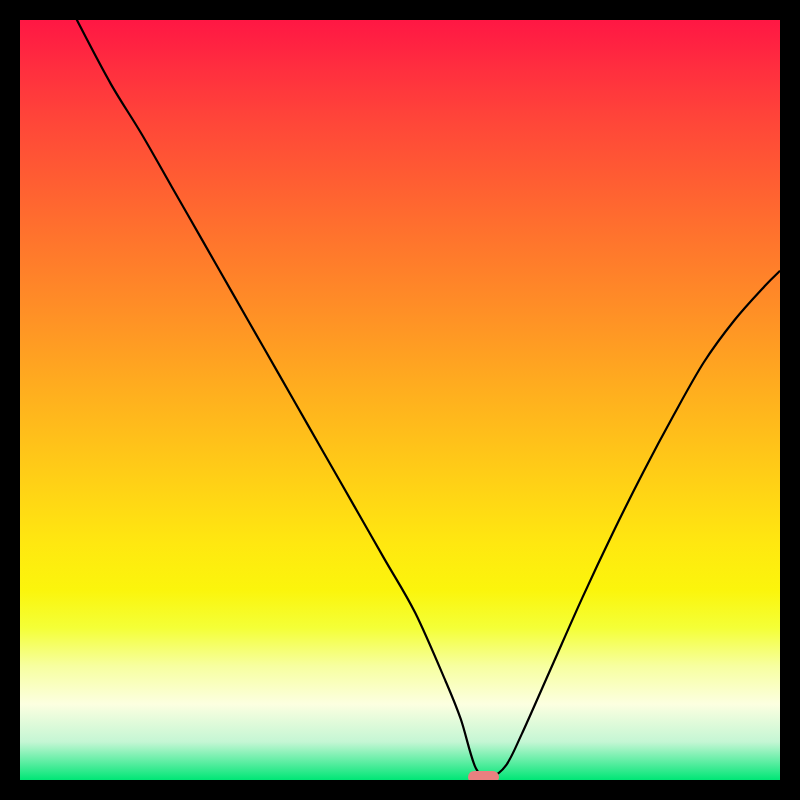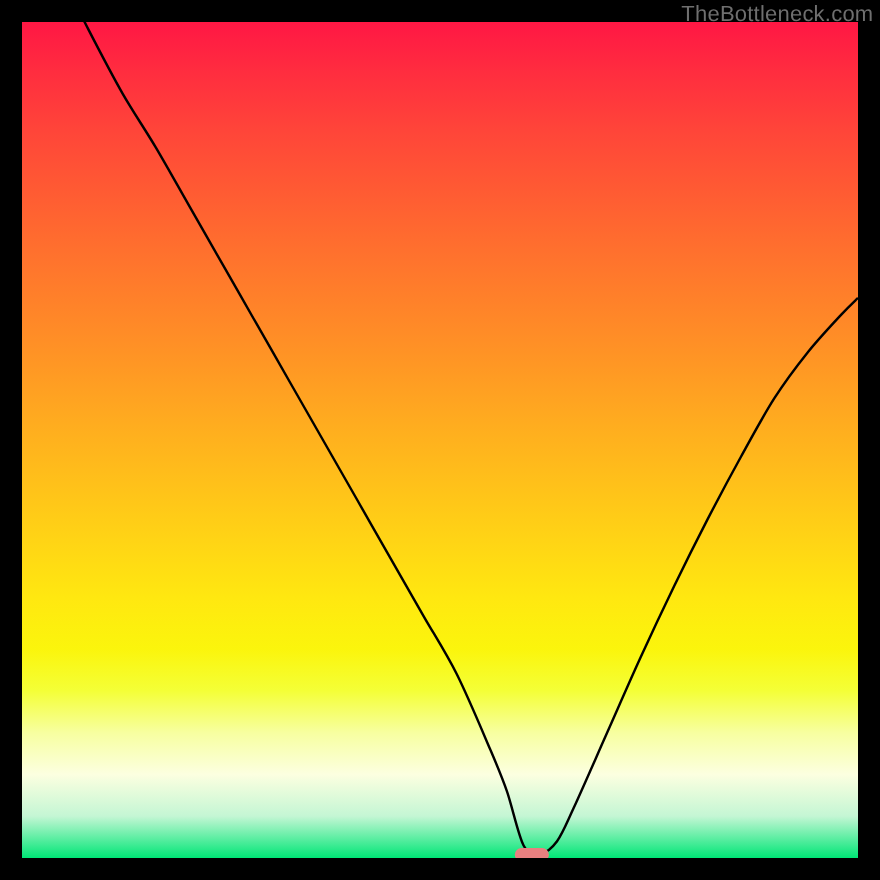--- a/index.html
+++ b/index.html
@@ -74,21 +74,20 @@
     position: absolute;
     height: 12px;
     border-radius: 6px;
     background: #e98080;
   }
 </style>
 </head>
 <body>
 <div class="frame">
 
-  <div class="watermark">TheBottleneck.com</div>
 
   <div class="plot-area">
     <div class="gradient-bg"></div>
 
     <svg class="curve-svg" viewBox="0 0 760 760" preserveAspectRatio="none">
       <path id="curve-path" d="M 0.00 -114.00 C 4.86 -104.27, 20.67 -72.66, 30.40 -53.20 C 40.13 -33.74, 51.07 -11.25, 60.80 7.60 C 70.53 26.45, 81.47 47.58, 91.20 64.60 C 100.93 81.62, 111.87 97.58, 121.60 114.00 C 131.33 130.42, 142.27 150.18, 152.00 167.20 C 161.73 184.22, 172.67 203.38, 182.40 220.40 C 192.13 237.42, 203.07 256.58, 212.80 273.60 C 222.53 290.62, 233.47 309.78, 243.20 326.80 C 252.93 343.82, 263.87 362.98, 273.60 380.00 C 283.33 397.02, 294.27 416.18, 304.00 433.20 C 313.73 450.22, 324.67 469.38, 334.40 486.40 C 344.13 503.42, 355.07 522.58, 364.80 539.60 C 374.53 556.62, 385.47 573.34, 395.20 592.80 C 404.93 612.26, 418.30 644.18, 425.60 661.20 C 432.90 678.22, 435.94 685.22, 440.80 699.20 C 445.66 713.18, 451.14 739.48, 456.00 748.60 C 460.86 757.72, 466.34 756.81, 471.20 756.20 C 476.06 755.59, 481.54 751.49, 486.40 744.80 C 491.26 738.11, 494.30 730.21, 501.60 714.40 C 508.90 698.59, 522.27 667.89, 532.00 646.00 C 541.73 624.11, 552.67 598.88, 562.40 577.60 C 572.13 556.32, 583.07 533.06, 592.80 513.00 C 602.53 492.94, 613.47 471.05, 623.20 452.20 C 632.93 433.35, 643.87 412.83, 653.60 395.20 C 663.33 377.57, 674.27 357.20, 684.00 342.00 C 693.73 326.80, 704.67 312.36, 714.40 300.20 C 724.13 288.04, 737.50 273.90, 744.80 266.00 C 752.10 258.10, 757.57 253.23, 760.00 250.80" fill="none" stroke="#000" stroke-width="2.2" stroke-linejoin="round"></path>
     </svg>
 
     <div class="marker" id="min-marker" style="left: 448.4px; width: 30.4px; top: 751px;"></div>
   </div>

